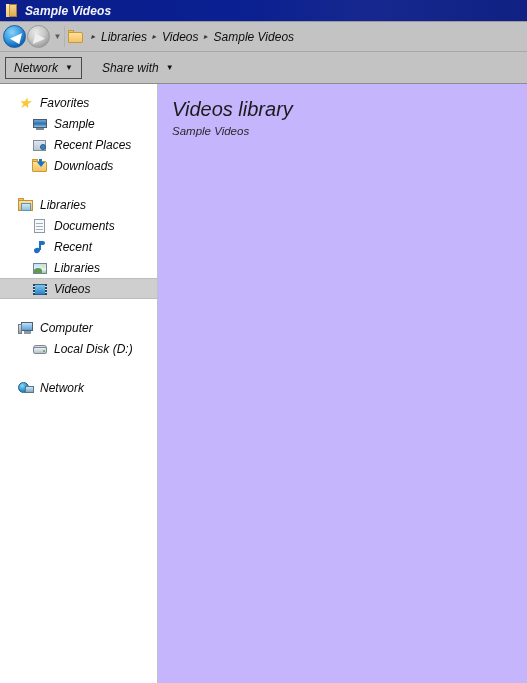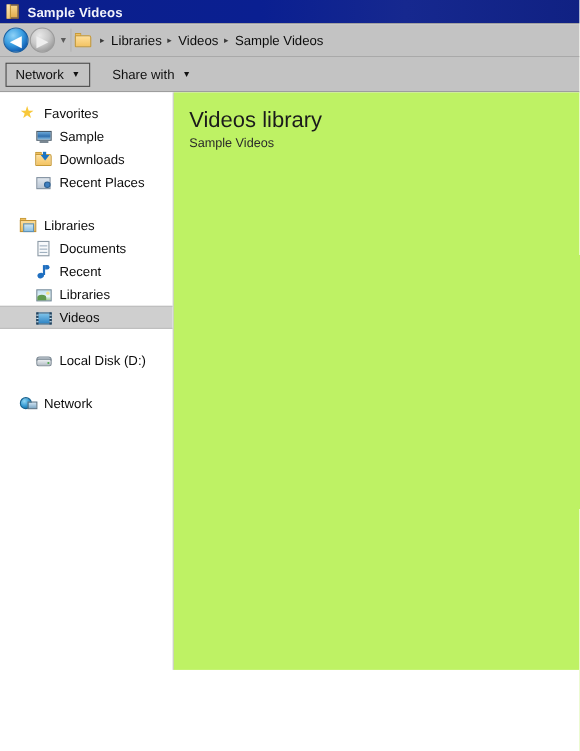--- a/index.html
+++ b/index.html
@@ -8,25 +8,26 @@
     background: #ffffff;
   }
   body {
     font-family: "Liberation Sans", sans-serif;
     -webkit-font-smoothing: antialiased;
   }
 
   #window {
     position: relative;
     width: 527px;
-    height: 609px;
+    height: 683px;
     overflow: hidden;
     background: #ffffff;
     display: flex;
     flex-direction: column;
+    font-style: italic;
   }
 
   
   .titlebar {
     height: 22px;
     flex: 0 0 22px;
     background: linear-gradient(to right, #0b1f8c 0%, #0a1f91 45%, #16288f 70%, #102183 100%);
     display: flex;
     align-items: center;
     padding-left: 5px;
@@ -417,21 +418,21 @@
   .net-mon {
     left: 7px; top: 6px; width: 9px; height: 7px;
     background: linear-gradient(to bottom, #cfe3f2 0%, #7fa9c6 100%);
     border: 1px solid #5b7486;
     box-sizing: border-box;
   }
 
   
   .content {
     flex: 1 1 auto;
-    background: #bef264;
+    background: #c4b5fd;
     padding: 12px 4px 0 14px;
     box-sizing: border-box;
     min-width: 0;
   }
   .lib-title {
     font-size: 20px;
     color: #1b1b1b;
     line-height: 26px;
     white-space: nowrap;
   }
@@ -504,33 +505,33 @@
         </div>
         <div class="nav-row child">
           <span class="nav-ico">
             <span class="ic mon-screen"></span>
               <span class="ic mon-base"></span>
           </span>
           <span>Sample</span>
         </div>
         <div class="nav-row child">
           <span class="nav-ico">
+            <span class="ic rp-box"></span>
+              <span class="ic rp-dot"></span>
+          </span>
+          <span>Recent Places</span>
+        </div>
+        <div class="nav-row child">
+          <span class="nav-ico">
             <span class="ic folder-tab"></span>
             <span class="ic folder-back"></span>
             <span class="ic dl-stem"></span>
               <span class="ic dl-arrow"></span>
           </span>
           <span>Downloads</span>
-        </div>
-        <div class="nav-row child">
-          <span class="nav-ico">
-            <span class="ic rp-box"></span>
-              <span class="ic rp-dot"></span>
-          </span>
-          <span>Recent Places</span>
         </div>
       </div>
 
       <div class="nav-group">
         <div class="nav-row root">
           <span class="nav-ico">
             <span class="ic folder-tab"></span>
             <span class="ic lib-back"></span>
             <span class="ic lib-inner"></span>
           </span>
@@ -571,20 +572,28 @@
             <span class="ic vid-perf" style="left:1px;top:11px"></span>
             <span class="ic vid-perf" style="left:13px;top:5px"></span>
             <span class="ic vid-perf" style="left:13px;top:8px"></span>
             <span class="ic vid-perf" style="left:13px;top:11px"></span>
           </span>
           <span>Videos</span>
         </div>
       </div>
 
       <div class="nav-group">
+        <div class="nav-row root">
+          <span class="nav-ico">
+            <span class="ic cmp-screen"></span>
+              <span class="ic cmp-base"></span>
+              <span class="ic cmp-tower"></span>
+          </span>
+          <span>Computer</span>
+        </div>
         <div class="nav-row child">
           <span class="nav-ico">
             <span class="ic hd-top"></span>
               <span class="ic hd-body"></span>
               <span class="ic hd-led"></span>
           </span>
           <span>Local Disk (D:)</span>
         </div>
       </div>
 

